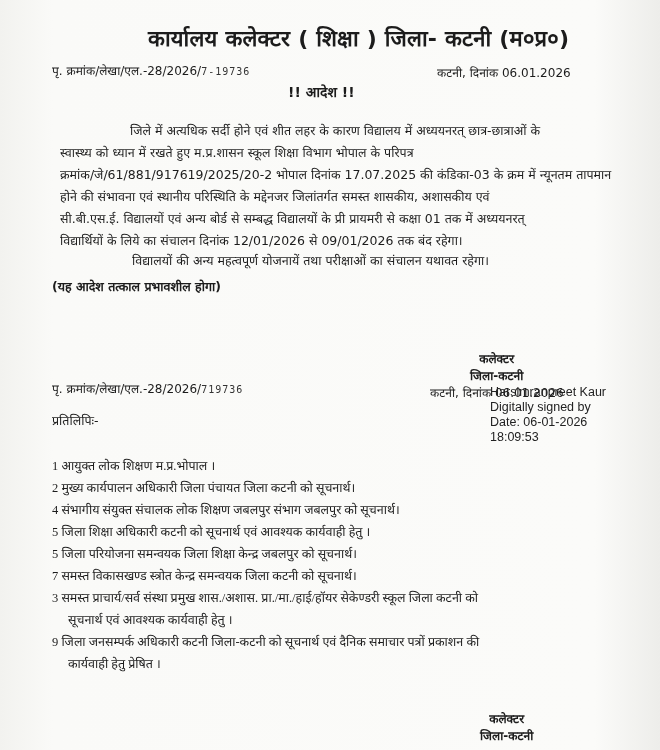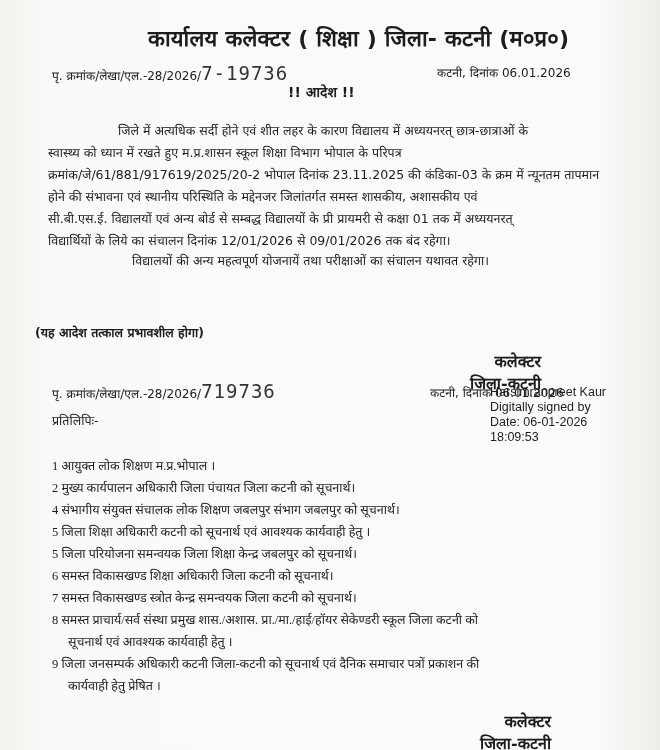--- a/index.html
+++ b/index.html
@@ -7,28 +7,28 @@
     width: 660px; height: 750px; overflow: hidden;
     background: #f7f7f5;
     font-family: "DejaVu Sans", "Liberation Sans", sans-serif;
     color: #1c1c1c;
     position: relative;
   }
   .page { position: absolute; inset: 0; background: linear-gradient(90deg,#f2f2ef 0%,#fafaf8 8%,#fbfbf9 90%,#ededea 100%); padding-left: 16px; }
   .abs { position: absolute; white-space: nowrap; }
   .title { left: 148px; top: 22px; font-size: 22px; font-weight: bold; letter-spacing: 0.2px; }
   .ref { font-size: 12px; }
-  .hand { font-family: "DejaVu Sans Mono", monospace; font-size: 19px; color: #333; font-weight: normal; letter-spacing: 1px; }
+  .hand { font-family: "DejaVu Sans Mono", monospace; font-size: 10px; color: #333; font-weight: normal; letter-spacing: 1px; }
   .order { left: 288px; top: 82px; font-size: 14px; font-weight: bold; }
-  .para { left: 48px; top: 120px; width: 560px; font-size: 12.5px; line-height: 22px; white-space: normal; text-align: justify; }
+  .para { left: 60px; top: 120px; width: 560px; font-size: 12.5px; line-height: 22px; white-space: normal; text-align: justify; }
   .indent { text-indent: 70px; }
   .line { white-space: nowrap; }
   .note2 { left: 132px; top: 252px; font-size: 12.5px; }
-  .effect { left: 35px; top: 278px; font-size: 12.5px; font-weight: bold; margin-top: 46px; }
-  .sig { font-size: 16px; font-weight: bold; text-align: right; }
+  .effect { left: 52px; top: 278px; font-size: 12.5px; font-weight: bold; }
+  .sig { font-size: 12px; font-weight: bold; text-align: center; }
   .digital { left: 490px; top: 385px; font-size: 12.5px; line-height: 15px; white-space: normal; width: 150px; color: #222; font-family: "Liberation Sans", sans-serif; }
   .copies { left: 52px; top: 412px; font-size: 12.5px; }
   .list { left: 52px; top: 455px; width: 560px; font-size: 12.5px; font-family: Liberation Serif, serif; }
   .item { height: 22px; line-height: 22px; white-space: nowrap; }
   .item.cont { padding-left: 16px; }
 </style>
 </head>
 <body>
 
 <div class="page">
@@ -38,21 +38,21 @@
   <div class="abs ref" style="left:52px; top:62px;">
     <span>पृ. क्रमांक/लेखा/एल.-28/2026/</span><span class="hand">7-19736</span>
   </div>
   <div class="abs ref" style="left:437px; top:64px;">कटनी, दिनांक 06.01.2026</div>
 
   <div class="abs order">!! आदेश !!</div>
 
   <div class="abs para">
     <div class="line indent">जिले में अत्यधिक सर्दी होने एवं शीत लहर के कारण विद्यालय में अध्ययनरत् छात्र-छात्राओं के</div>
     <div class="line">स्वास्थ्य को ध्यान में रखते हुए म.प्र.शासन स्कूल शिक्षा विभाग भोपाल के परिपत्र</div>
-    <div class="line">क्रमांक/जे/61/881/917619/2025/20-2 भोपाल दिनांक 23.11.2025 की कंडिका-03 के क्रम में न्यूनतम तापमान</div>
+    <div class="line">क्रमांक/जे/61/881/917619/2025/20-2 भोपाल दिनांक 17.07.2025 की कंडिका-03 के क्रम में न्यूनतम तापमान</div>
     <div class="line">होने की संभावना एवं स्थानीय परिस्थिति के मद्देनजर जिलांतर्गत समस्त शासकीय, अशासकीय एवं</div>
     <div class="line">सी.बी.एस.ई. विद्यालयों एवं अन्य बोर्ड से सम्बद्ध विद्यालयों के प्री प्रायमरी से कक्षा 01 तक में अध्ययनरत्</div>
     <div class="line">विद्यार्थियों के लिये का संचालन दिनांक 12/01/2026 से 09/01/2026 तक बंद रहेगा।</div>
   </div>
 
   <div class="abs note2">विद्यालयों की अन्य महत्वपूर्ण योजनायें तथा परीक्षाओं का संचालन यथावत रहेगा।</div>
   <div class="abs effect">(यह आदेश तत्काल प्रभावशील होगा)</div>
 
   <div class="abs sig" style="left:470px; top:350px;">
     <div>कलेक्टर</div>
@@ -72,23 +72,22 @@
   </div>
 
   <div class="abs copies">प्रतिलिपिः-</div>
 
   <div class="abs list">
     <div class="item">1 आयुक्त लोक शिक्षण म.प्र.भोपाल ।</div>
     <div class="item">2 मुख्य कार्यपालन अधिकारी जिला पंचायत जिला कटनी को सूचनार्थ।</div>
     <div class="item">4 संभागीय संयुक्त संचालक लोक शिक्षण जबलपुर संभाग जबलपुर को सूचनार्थ।</div>
     <div class="item">5 जिला शिक्षा अधिकारी कटनी को सूचनार्थ एवं आवश्यक कार्यवाही हेतु ।</div>
     <div class="item">5 जिला परियोजना समन्वयक जिला शिक्षा केन्द्र जबलपुर को सूचनार्थ।</div>
-    <div class="item">6 समस्त विकासखण्ड शिक्षा अधिकारी जिला कटनी को सूचनार्थ।</div>
     <div class="item">7 समस्त विकासखण्ड स्त्रोत केन्द्र समन्वयक जिला कटनी को सूचनार्थ।</div>
-    <div class="item">8 समस्त प्राचार्य/सर्व संस्था प्रमुख शास./अशास. प्रा./मा./हाई/हॉयर सेकेण्डरी स्कूल जिला कटनी को</div>
+    <div class="item">3 समस्त प्राचार्य/सर्व संस्था प्रमुख शास./अशास. प्रा./मा./हाई/हॉयर सेकेण्डरी स्कूल जिला कटनी को</div>
     <div class="item cont">सूचनार्थ एवं आवश्यक कार्यवाही हेतु ।</div>
     <div class="item">9 जिला जनसम्पर्क अधिकारी कटनी जिला-कटनी को सूचनार्थ एवं दैनिक समाचार पत्रों प्रकाशन की</div>
     <div class="item cont">कार्यवाही हेतु प्रेषित ।</div>
   </div>
 
   <div class="abs sig" style="left:480px; top:710px;">
     <div>कलेक्टर</div>
     <div>जिला-कटनी</div>
   </div>
 

